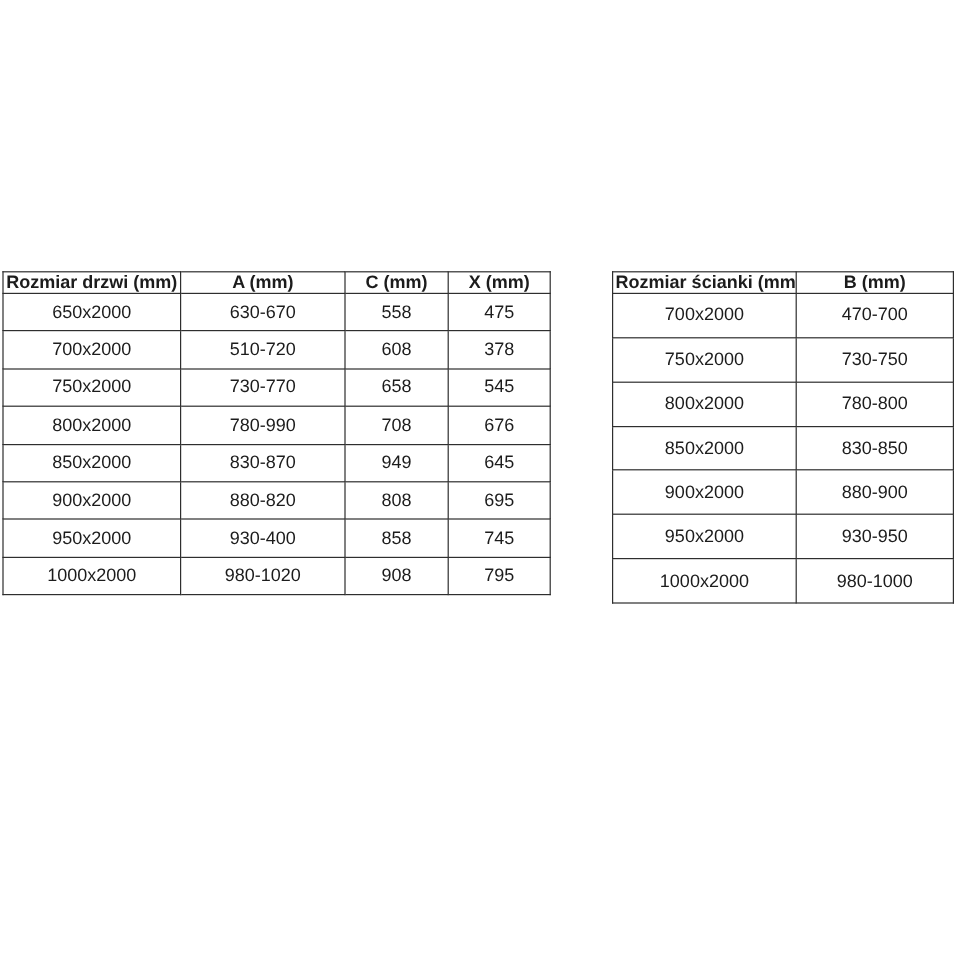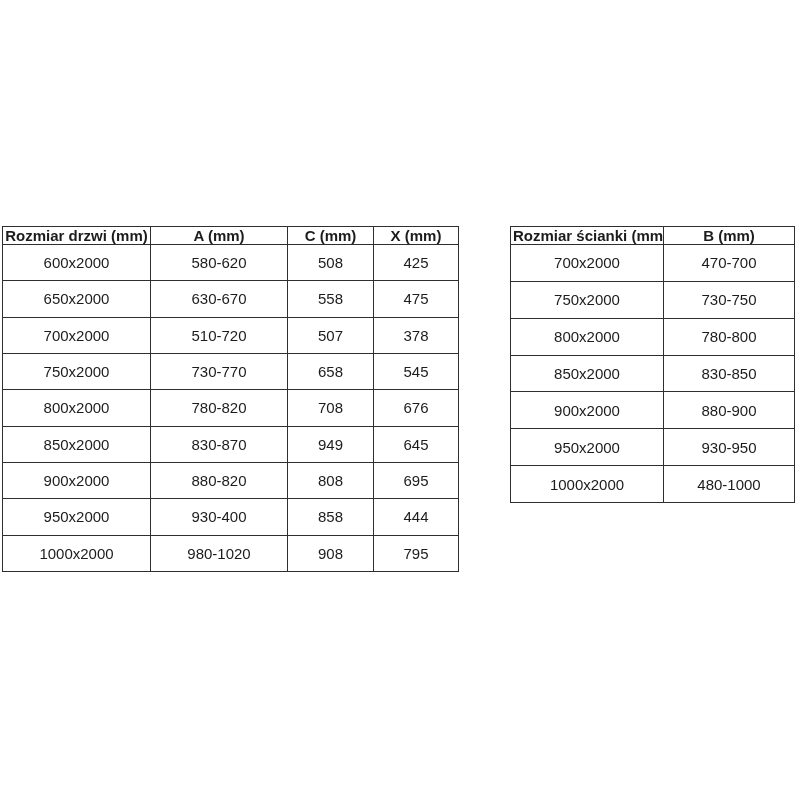--- a/index.html
+++ b/index.html
@@ -31,21 +31,21 @@
     white-space: nowrap;
     overflow: hidden;
   }
   table.size-table th {
     font-weight: bold;
   }
   #doors-table {
     left: 2px;
     top: 226px;
     width: 456px;
-    height: 346px;
+    height: 270px;
   }
   #walls-table {
     left: 510px;
     top: 226px;
     width: 284px;
     height: 277px;
   }
 </style>
 </head>
 <body>
@@ -60,66 +60,60 @@
   <thead>
     <tr>
         <th>Rozmiar drzwi (mm)</th>
         <th>A (mm)</th>
         <th>C (mm)</th>
         <th>X (mm)</th>
       </tr>
   </thead>
   <tbody>
       <tr>
-        <td>600x2000</td>
-        <td>580-620</td>
-        <td>508</td>
-        <td>425</td>
-      </tr>
-      <tr>
         <td>650x2000</td>
         <td>630-670</td>
         <td>558</td>
         <td>475</td>
       </tr>
       <tr>
         <td>700x2000</td>
         <td>510-720</td>
-        <td>507</td>
+        <td>608</td>
         <td>378</td>
       </tr>
       <tr>
         <td>750x2000</td>
         <td>730-770</td>
         <td>658</td>
         <td>545</td>
       </tr>
       <tr>
         <td>800x2000</td>
-        <td>780-820</td>
+        <td>780-990</td>
         <td>708</td>
         <td>676</td>
       </tr>
       <tr>
         <td>850x2000</td>
         <td>830-870</td>
         <td>949</td>
         <td>645</td>
       </tr>
       <tr>
         <td>900x2000</td>
         <td>880-820</td>
         <td>808</td>
         <td>695</td>
       </tr>
       <tr>
         <td>950x2000</td>
         <td>930-400</td>
         <td>858</td>
-        <td>444</td>
+        <td>745</td>
       </tr>
       <tr>
         <td>1000x2000</td>
         <td>980-1020</td>
         <td>908</td>
         <td>795</td>
       </tr>
     </tbody>
 </table>
 
@@ -154,16 +148,16 @@
       <tr>
         <td>900x2000</td>
         <td>880-900</td>
       </tr>
       <tr>
         <td>950x2000</td>
         <td>930-950</td>
       </tr>
       <tr>
         <td>1000x2000</td>
-        <td>480-1000</td>
+        <td>980-1000</td>
       </tr>
     </tbody>
 </table>
 
 </body></html>

